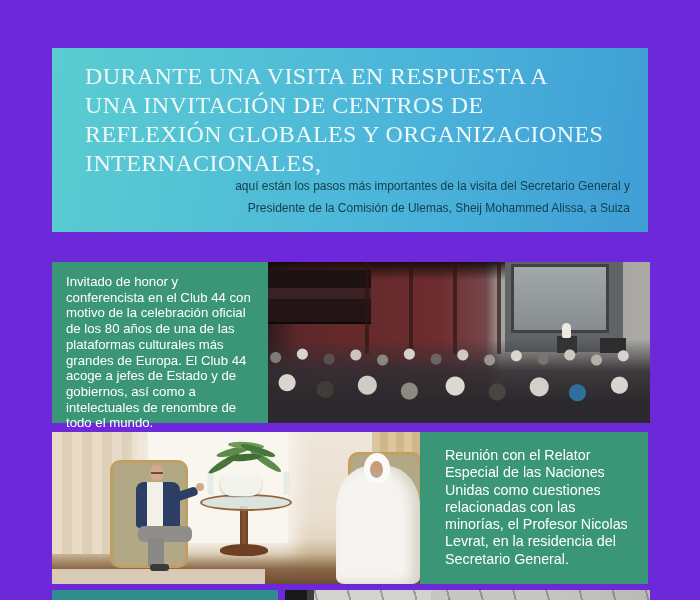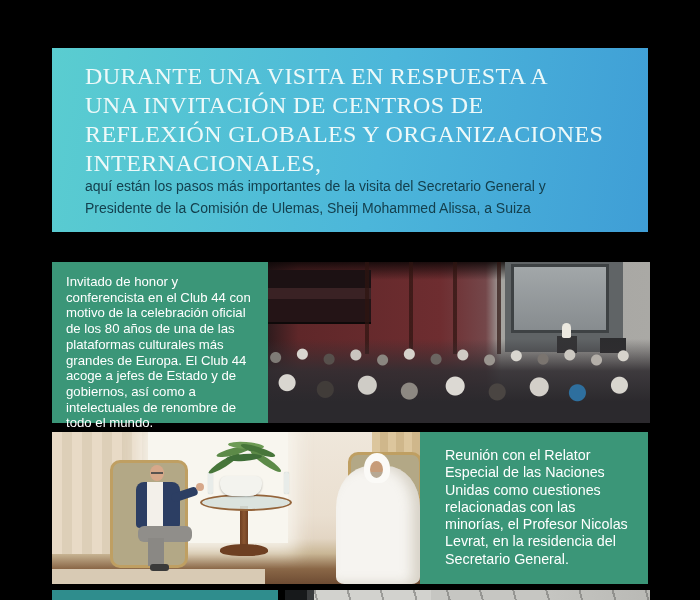--- a/index.html
+++ b/index.html
@@ -1,27 +1,27 @@
 <!DOCTYPE html>
 <html><head>
 <meta charset="utf-8">
 <style>
   html,body{margin:0;padding:0;background:#ffffff;}
-  .canvas{position:relative;width:700px;height:600px;background:#000000;overflow:hidden;
+  .canvas{position:relative;width:700px;height:600px;background:#6d28d9;overflow:hidden;
           font-family:"Liberation Sans",sans-serif;}
   .abs{position:absolute;}
 
   
   .banner{left:52px;top:48px;width:596px;height:184px;
           background:linear-gradient(100deg,#5acdd0 0%,#4cb6da 55%,#3f9ed6 100%);}
   .banner-title{left:33px;top:14px;width:545px;
           font-family:"Liberation Serif",serif;font-size:24px;line-height:29px;
           letter-spacing:.4px;color:#edf9f9;white-space:pre-line;}
   .banner-subtitle{left:33px;top:128px;width:545px;
-          font-size:14px;line-height:21.5px;color:#14404e;white-space:pre-line;}
+          font-size:12px;line-height:21.5px;color:#14404e;white-space:pre-line;text-align:right;}
 
   
   .txtbox{background:#3b9678;color:#ffffff;}
   .txtbox .txt{white-space:pre-line;}
   .box-club44{left:52px;top:262px;width:216px;height:161px;}
   .box-club44 .txt{position:absolute;left:14px;top:12px;width:195px;
           font-size:13.2px;line-height:15.7px;}
   .box-rapporteur{left:420px;top:432px;width:228px;height:152px;}
   .box-rapporteur .txt{position:absolute;left:25px;top:15px;width:195px;
           font-size:14.3px;line-height:17.3px;}

